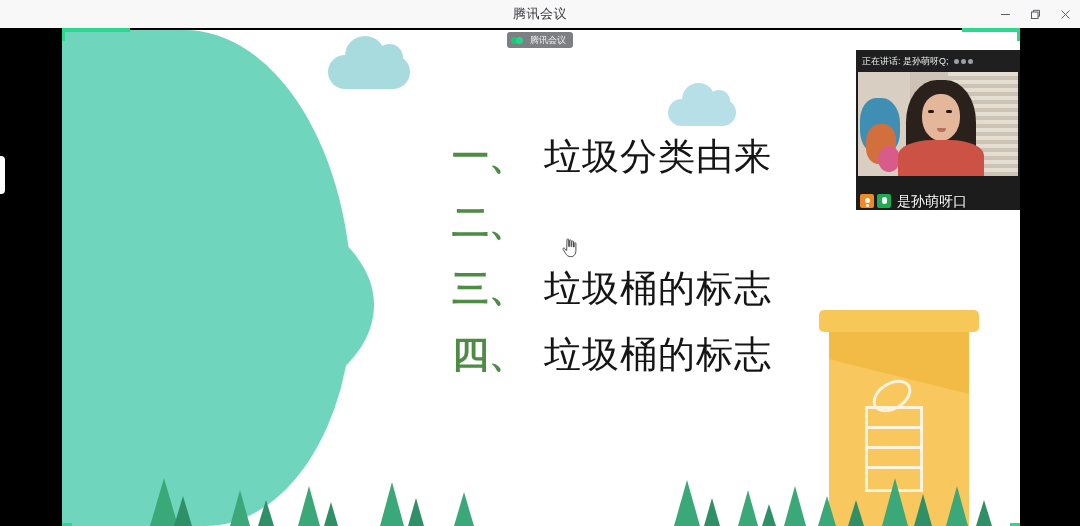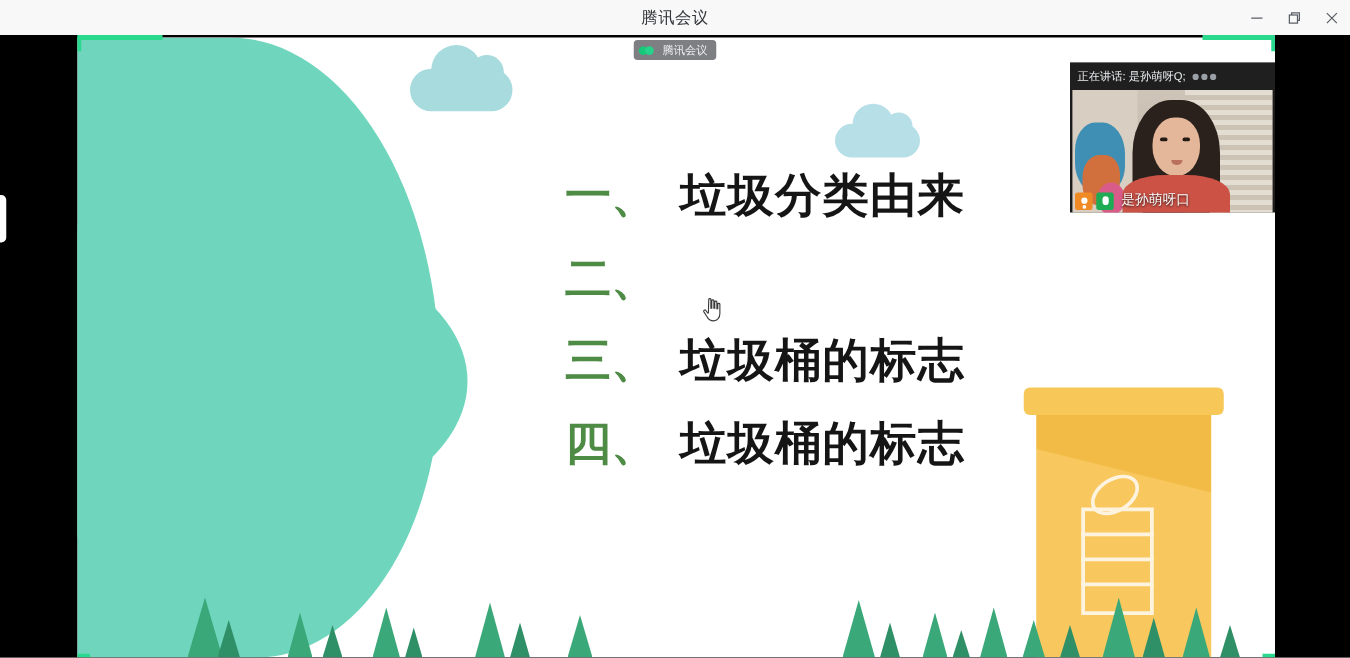--- a/index.html
+++ b/index.html
@@ -140,21 +140,21 @@
     position:absolute; left:390px; top:108px; width:420px;
     display:flex; flex-direction:column; gap:29px;
     z-index:5;
   }
   .toc-row { display:flex; align-items:center; gap:18px; white-space:nowrap; }
   .toc-num {
     color:#4e8b45; font-size:37px; font-weight:700; line-height:1;
     font-family:"DejaVu Sans","Liberation Sans",sans-serif;
   }
   .toc-text {
-    color:#151515; font-size:37px; font-weight:700; line-height:1;
+    color:#151515; font-size:37px; font-weight:400; line-height:1;
     letter-spacing:1px;
     font-family:"DejaVu Sans","Liberation Sans",sans-serif;
   }
 
   
   #bin {
     position:absolute; left:757px; top:280px; width:160px; height:216px;
     z-index:4;
   }
   #bin-lid {
@@ -195,21 +195,21 @@
   }
   .blade.dark { background:#2f9068; }
 
   
   #cursor {
     position:absolute; left:500px; top:208px; width:16px; height:20px; z-index:20;
   }
 
   
   #video-tile {
-    position:absolute; left:856px; top:22px; width:164px; height:120px;
+    position:absolute; left:856px; top:22px; width:164px; height:160px;
     background:#1c1c1c; z-index:35;
     overflow:hidden;
   }
   #speaking-bar {
     position:absolute; left:0; top:0; width:164px; height:22px;
     background:rgba(32,32,32,.92);
     display:flex; align-items:center; padding-left:6px; gap:5px;
   }
   #speaking-text {
     font-size:9px; color:#eceff1; white-space:nowrap; line-height:1;
@@ -280,21 +280,21 @@
     box-shadow:0 5px 0 -1px #fff;
   }
   #mic-icon {
     width:14px; height:14px; background:#1fab54; border-radius:2px;
     display:flex; align-items:center; justify-content:center;
   }
   #mic-icon b {
     display:block; width:5px; height:7px; background:#fff; border-radius:3px;
   }
   #video-name {
-    font-size:11px; color:#ffffff; line-height:1; white-space:nowrap;
+    font-size:14px; color:#ffffff; line-height:1; white-space:nowrap;
     text-shadow:0 1px 2px rgba(0,0,0,.9);
     padding:1px 3px; border-radius:2px;
   }
 </style>
 </head>
 <body>
 
 <div id="titlebar">
   <span id="titlebar-title">腾讯会议</span>
   <div id="window-controls">

